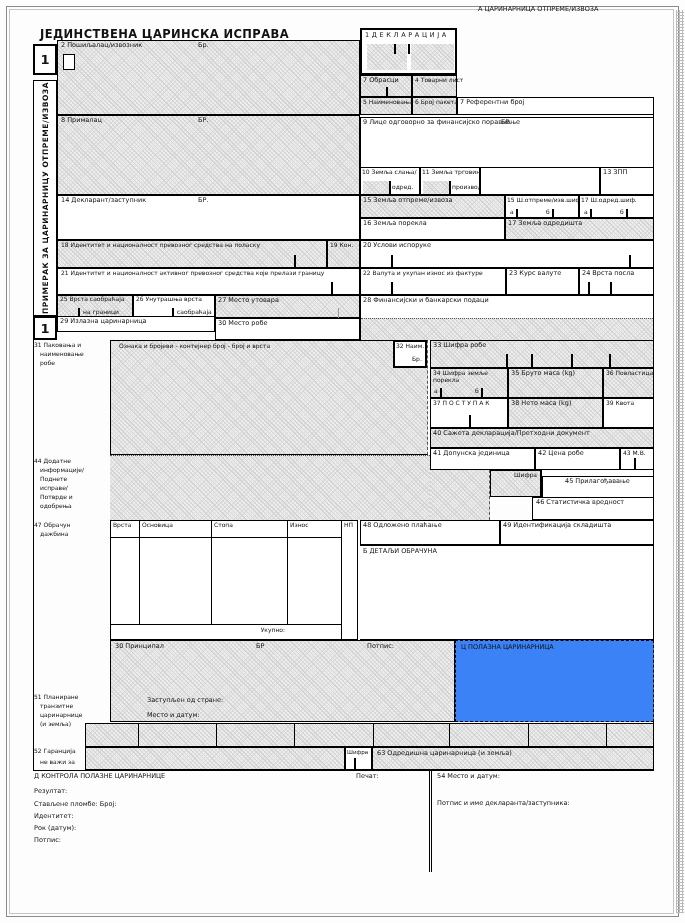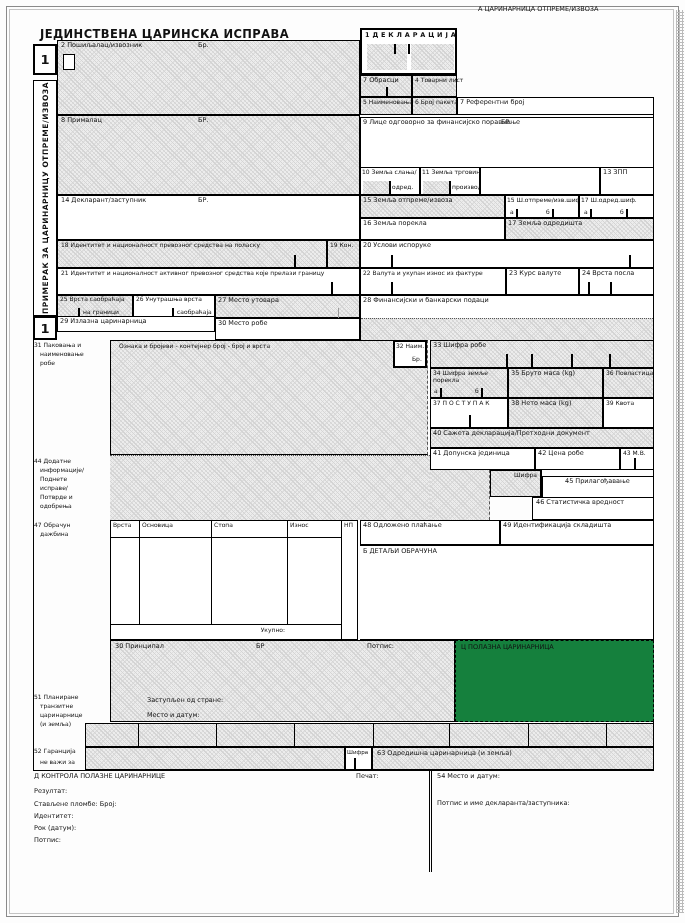--- a/index.html
+++ b/index.html
@@ -12,21 +12,21 @@
                          repeating-linear-gradient(90deg,#bbb 0 1px,transparent 1px 3px);}
   .b{position:absolute;box-sizing:border-box;border:1px solid #000;background:#fff;}
   .s{background-color:#ececec;
      background-image:repeating-linear-gradient(45deg,#d4d4d4 0 1px,transparent 1px 3px),
                       repeating-linear-gradient(135deg,#dddddd 0 1px,transparent 1px 3px);}
   .nb{border:none;}
   .bb{border-width:2px;}
   .l{position:absolute;font-size:6.5px;line-height:1.12;white-space:nowrap;}
   .l6{font-size:6px;}
   .wrap{white-space:normal;}
-  .bold{font-weight:bold;}
+  .bold{font-weight:normal;}
   .t{position:absolute;width:2px;background:#000;}
   .tg{position:absolute;width:1px;background:#999;}
   .vl{position:absolute;width:1px;background:#000;}
   .hl{position:absolute;height:1px;background:#000;}
   .sq{position:absolute;width:10px;height:14px;border:1px solid #000;background:#fff;}
   .title{position:absolute;font-size:11.5px;font-weight:bold;letter-spacing:.4px;white-space:nowrap;}
   .copybox{position:absolute;box-sizing:border-box;border:2px solid #000;background:#fff;
            display:flex;align-items:center;justify-content:center;font-size:13px;font-weight:bold;}
   .vert{position:absolute;box-sizing:border-box;border:1px solid #000;background:#fff;
         display:flex;align-items:center;justify-content:center;}
@@ -301,21 +301,21 @@
     <span class="l" style="left:3px;top:2px">Б  ДЕТАЉИ ОБРАЧУНА</span>
   </div>
 
   <div class="b s" style="left:110px;top:640px;width:345px;height:82px">
     <span class="l" style="left:4px;top:2px">30 Принципал</span>
     <span class="l" style="left:145px;top:2px">БР</span>
     <span class="l" style="left:256px;top:2px">Потпис:</span>
     <span class="l" style="left:36px;top:56px">Заступљен од стране:</span>
     <span class="l" style="left:36px;top:71px">Место и датум:</span>
   </div>
-  <div class="b dash" style="left:455px;top:640px;width:199px;height:82px;background:#15803d">
+  <div class="b dash" style="left:455px;top:640px;width:199px;height:82px;background:#3b82f6">
     <span class="l" style="left:5px;top:3px">Ц  ПОЛАЗНА ЦАРИНАРНИЦА</span>
   </div>
 
   <span class="l l6" style="left:34px;top:694px">51 Планиране</span>
   <span class="l l6" style="left:40px;top:703px">транзитне</span>
   <span class="l l6" style="left:40px;top:712px">царинарнице</span>
   <span class="l l6" style="left:40px;top:721px">(и земља)</span>
   <div class="b s" style="left:85px;top:723px;width:569px;height:24px">
     <div class="vl" style="left:52px;top:0;height:22px"></div>
     <div class="vl" style="left:130px;top:0;height:22px"></div>

